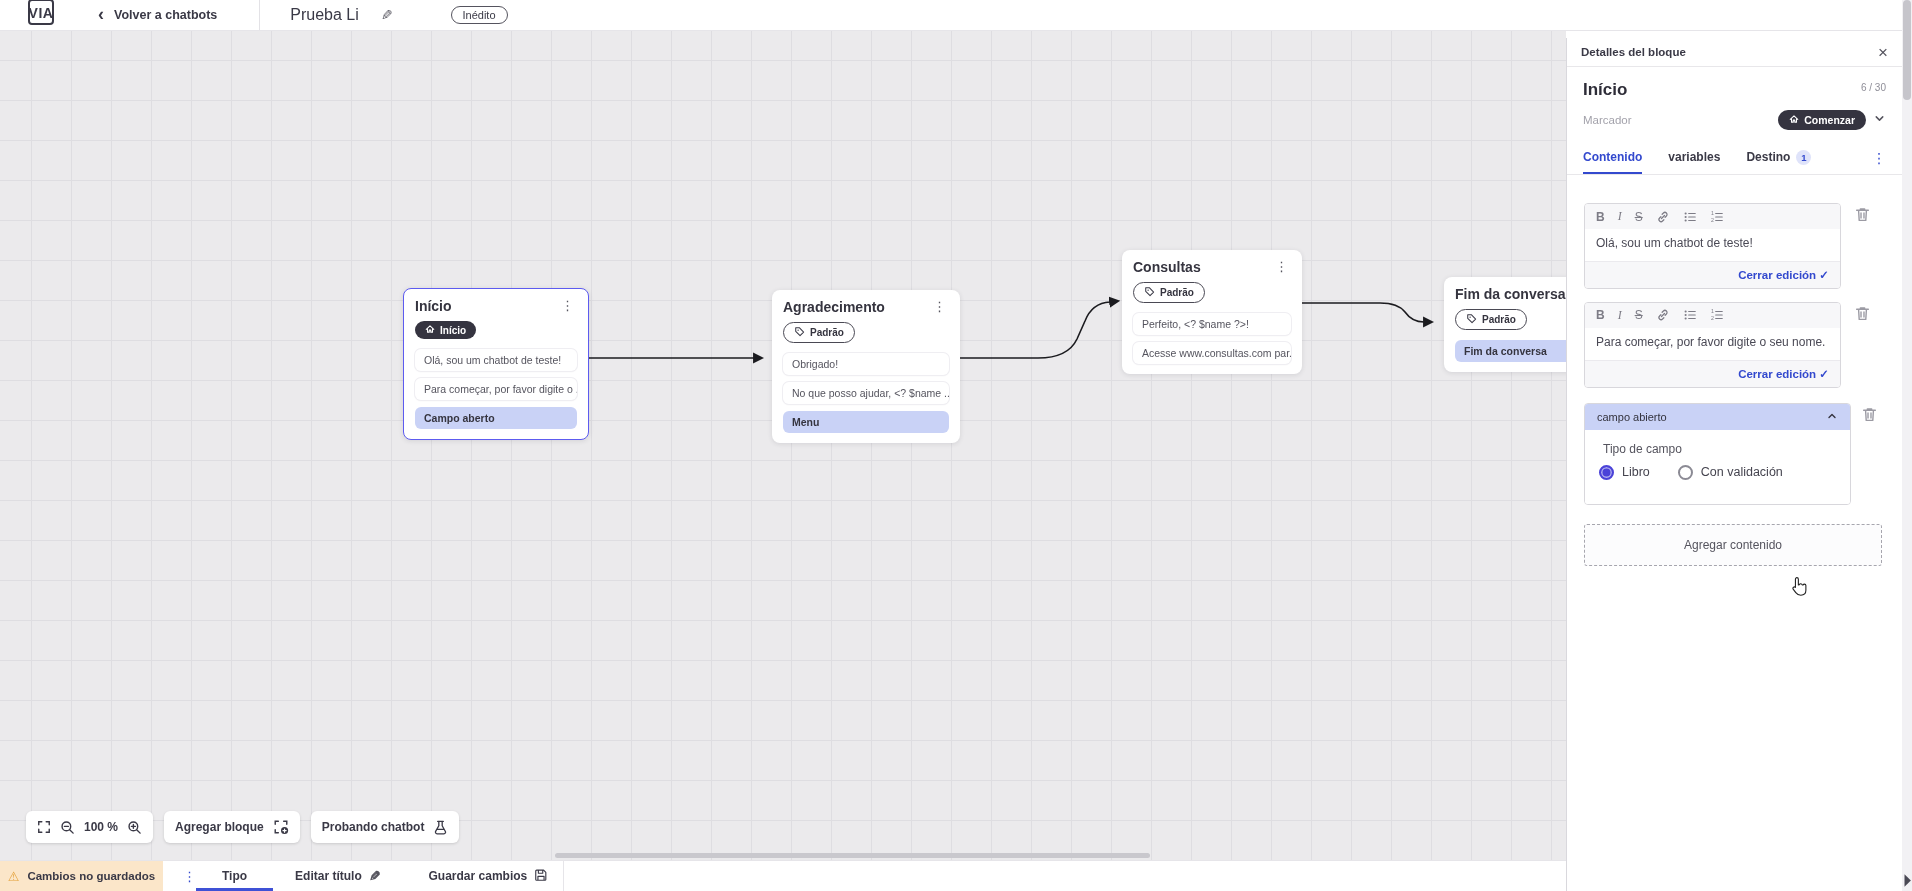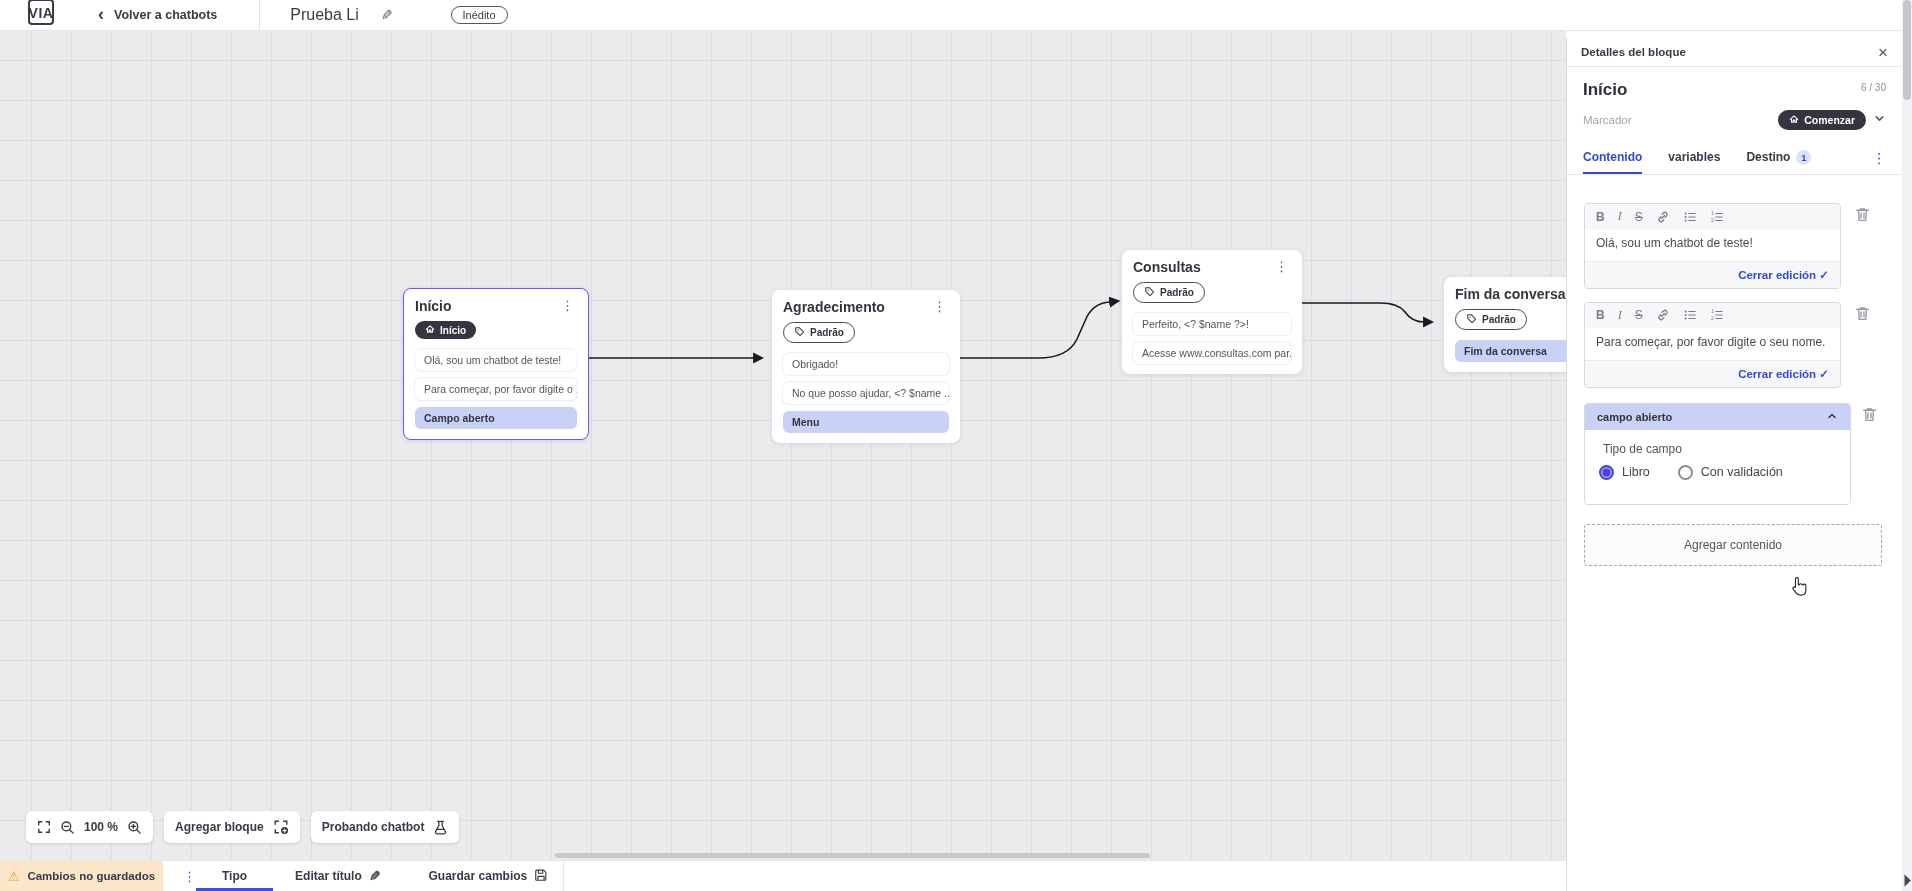--- a/index.html
+++ b/index.html
@@ -68,21 +68,21 @@
   .editor { width:257px; border:1px solid #d8d7dc; border-radius:4px; overflow:hidden; }
   .editor-toolbar { background:#f7f7f9; padding:5px 11px; display:flex; align-items:center; gap:13px; color:#7d7c86; font-size:12px; }
   .tb-bold { font-weight:bold; cursor:pointer; }
   .tb-italic { font-style:italic; font-family:"Liberation Serif", serif; cursor:pointer; }
   .tb-strike { text-decoration:line-through; cursor:pointer; }
   .tb-svg { cursor:pointer; display:flex; }
   .editor-text { background:#fff; padding:7px 11px 9px; font-size:12px; color:#4a4955; line-height:1.32; }
   .editor-footer { background:#f7f7f9; border-top:1px solid #ebeaee; padding:6px 11px; text-align:right; font-size:11.5px; font-weight:bold; color:#3349ce; cursor:pointer; }
 
   .campo-card { width:267px; border:1px solid #d8d7dc; border-radius:4px; overflow:hidden; }
-  .campo-head { background:#c9d2f6; padding:6px 12px; display:flex; justify-content:space-between; align-items:center; font-size:11px; font-weight:bold; color:#33323d; cursor:pointer; }
+  .campo-head { background:#c9d2f6; padding:6px 12px; display:flex; justify-content:space-between; align-items:center; font-size:11px; font-weight:normal; color:#33323d; cursor:pointer; }
   .campo-body { background:#fff; padding:11px 14px 13px; }
   .tipo-label { font-size:12px; color:#55545e; margin:1px 0 9px 4px; }
   .radio-row { display:flex; align-items:center; gap:28px; margin-bottom:11px; }
   .radio-opt { display:flex; align-items:center; gap:8px; font-size:12.5px; color:#45444f; cursor:pointer; }
   .radio-circle { width:15px; height:15px; border-radius:50%; border:2px solid #8b8a94; background:#fff; flex:none; }
   .radio-circle.sel { border-color:#4b43d8; background:#4b43d8; box-shadow:inset 0 0 0 1.5px rgba(255,255,255,.55); }
   .help-text { font-size:11.5px; color:#8f8e98; line-height:1.45; }
 
   .add-content { margin-top:19px; width:298px; height:42px; border:1px dashed #a7a6ae; border-radius:3px; background:#fcfcfd; display:flex; align-items:center; justify-content:center; font-size:12px; color:#55545e; cursor:pointer; }
 

